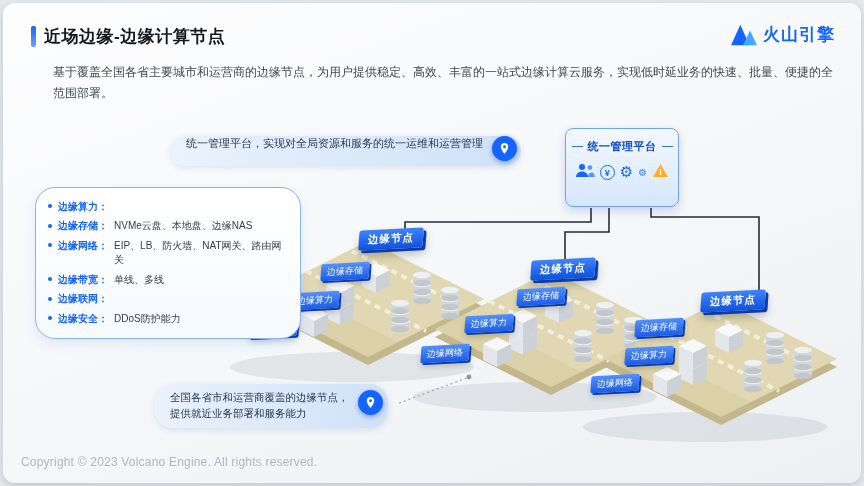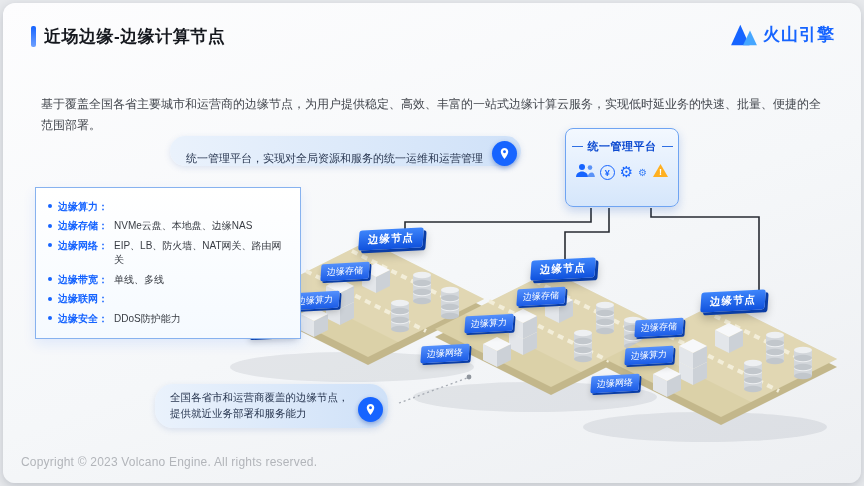--- a/index.html
+++ b/index.html
@@ -9,24 +9,24 @@
            background:linear-gradient(160deg,#fdfdfe 0%,#f5f7f9 55%,#edeff2 100%);
            box-shadow:0 3px 10px rgba(40,50,70,.2); }
 
   
   .accent { position:absolute; left:28px; top:23px; width:5px; height:21px; border-radius:2px;
             background:linear-gradient(180deg,#1664FF,#6ea0ff); }
   .title { position:absolute; left:41px; top:22px; font-size:17px; font-weight:bold; color:#15181e; letter-spacing:.5px; }
   .logo { position:absolute; right:26px; top:20px; display:flex; gap:5px; }
   .logo-text { font-size:17px; font-weight:bold; color:#1664FF; letter-spacing:1px; }
 
-  .intro { position:absolute; left:38px; top:59px; width:786px; font-size:12px; line-height:1.75; color:#42464d;margin-top:32px; }
-
-  
-  .callout { position:absolute; display:flex; align-items:flex-end; gap:9px;
+  .intro { position:absolute; left:50px; top:59px; width:786px; font-size:12px; line-height:1.75; color:#42464d; }
+
+  
+  .callout { position:absolute; display:flex; align-items:flex-start; gap:9px;
              background:linear-gradient(90deg,#eaf2fc,#cfe1f8);
              border-radius:18px; box-shadow:0 2px 6px rgba(60,100,180,.15); z-index:4; }
   .callout-top { left:167px; top:133px; height:30px; padding:0 4px 0 16px; font-size:11px; color:#27354f; }
   .callout-bottom { left:152px; top:381px; padding:6px 5px 6px 15px; font-size:10.5px; color:#27354f; line-height:1.5; }
   .pin { width:25px; height:25px; flex:0 0 auto; border-radius:50%; background:#1664FF;
          box-shadow:0 2px 5px rgba(10,60,170,.4); display:flex; align-items:center; justify-content:center; }
 
   
   .panel { position:absolute; left:562px; top:125px; width:114px; height:79px; z-index:4;
            border:1.5px solid #6fa4f2; border-radius:8px;
@@ -37,21 +37,21 @@
   .panel-title { font-size:11px; font-weight:bold; color:#0d4ad0; letter-spacing:.5px; }
   .panel-icons { margin-top:9px; display:flex; align-items:center; justify-content:center; gap:5px; }
   .yen-badge { width:15px; height:15px; border:1.5px solid #1664FF; border-radius:50%; color:#1664FF;
                font-size:9px; font-weight:bold; display:flex; align-items:center; justify-content:center; }
   .gear { color:#1664FF; font-size:15px; line-height:1; font-family:"DejaVu Sans",sans-serif; }
   .gear.small { font-size:10px; color:#3f82f5; }
 
   
   .features { position:absolute; left:32px; top:184px; width:266px; z-index:4;
               background:linear-gradient(180deg,#ffffff,#f5faff);
-              border:1px solid #87b2ef; border-radius:0;
+              border:1px solid #87b2ef; border-radius:20px;
               box-shadow:0 5px 12px rgba(22,100,255,.10); padding:9px 12px; }
   .feat-row { display:flex; align-items:flex-start; gap:6px; font-size:10px; line-height:1.45; padding:2.5px 0; }
   .dot { flex:0 0 auto; width:4px; height:4px; border-radius:50%; background:#1664FF; margin-top:4.5px; }
   .feat-label { color:#1664FF; font-weight:bold; white-space:nowrap; }
   .feat-desc { color:#383c43; }
 
   
   .scene { position:absolute; left:0; top:0; width:864px; height:486px; z-index:1; pointer-events:none; }
 
   

